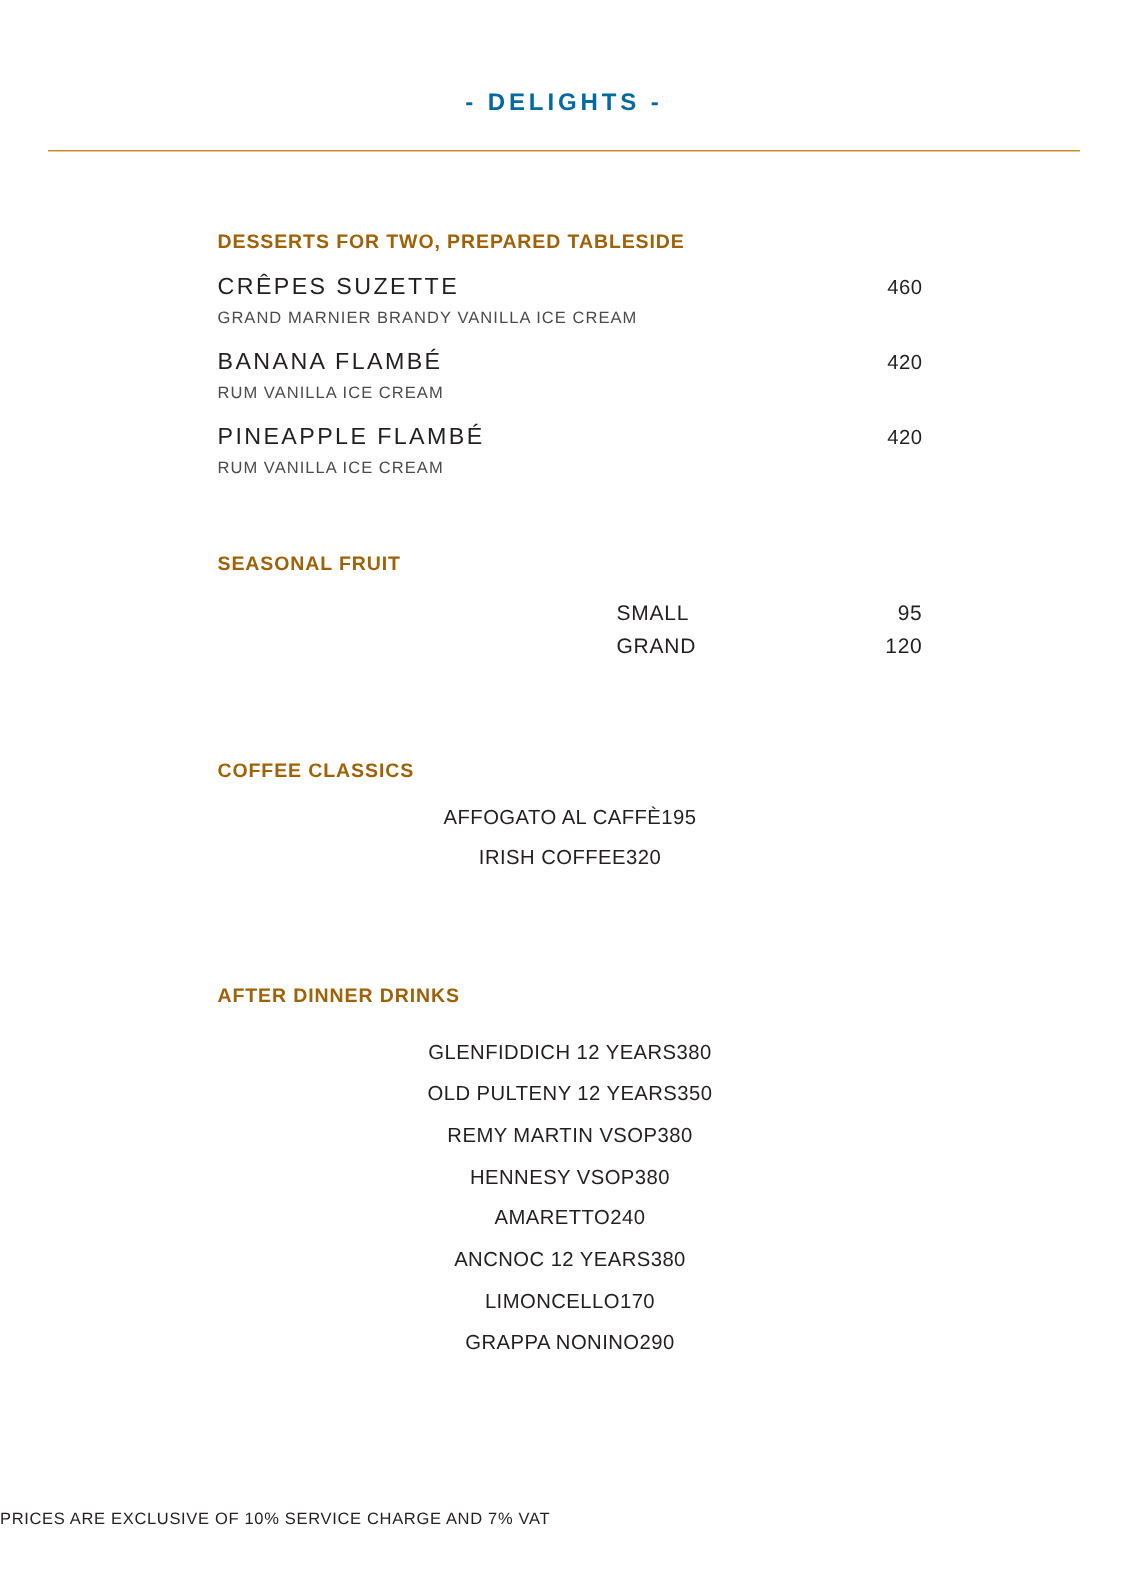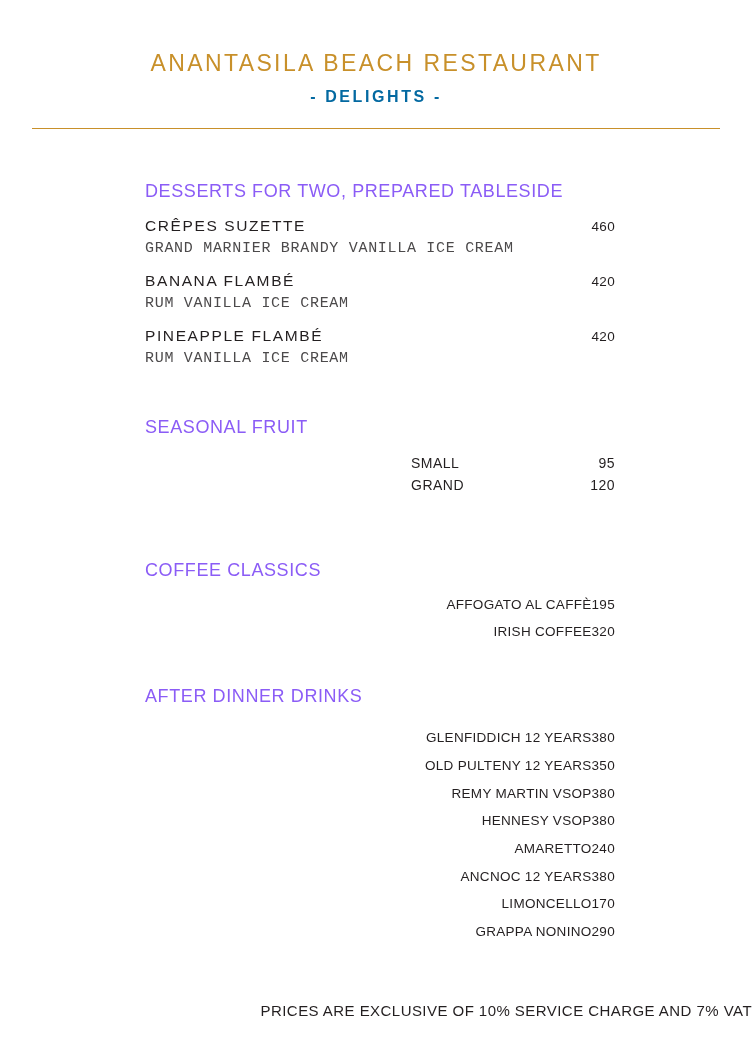--- a/index.html
+++ b/index.html
@@ -52,31 +52,31 @@
   .inner {
     position: relative;
     width: 470px;
     margin-left: 145px;
   }
 
   .section {
     margin-top: 0;
   }
   .section-title {
-    color: #8b5cf6;
-    font-size: 18px;
+    color: #a16207;
+    font-size: 13px;
     letter-spacing: 0.6px;
-    font-weight: 400;
+    font-weight: 700;
     white-space: nowrap;
   }
 
   .section-desserts { margin-top: 52px; }
   .section-fruit    { margin-top: 50px; }
   .section-coffee   { margin-top: 64px; }
-  .section-drinks   { margin-top: 41px; }
+  .section-drinks   { margin-top: 71px; }
 
   
   .big-item {
     margin-top: 15px;
     position: relative;
   }
   .big-item:first-of-type { margin-top: 14px; }
   .big-row {
     display: flex;
     justify-content: space-between;
@@ -87,24 +87,23 @@
     letter-spacing: 1.6px;
     color: #231f20;
   }
   .big-price {
     font-size: 13.5px;
     color: #231f20;
     letter-spacing: 0.3px;
   }
   .big-desc {
     margin-top: 5px;
-    font-size: 15px;
+    font-size: 11px;
     letter-spacing: 0.7px;
     color: #4c4a4b;
-    font-family: Liberation Mono, monospace;
   }
 
   
   .size-block {
     margin-top: 14px;
   }
   .size-row {
     display: flex;
     justify-content: flex-end;
     align-items: baseline;
@@ -121,21 +120,21 @@
     width: 54px;
     text-align: right;
   }
 
   
   .simple-list {
     margin-top: 10px;
   }
   .simple-row {
     display: flex;
-    justify-content: flex-end;
+    justify-content: center;
     align-items: baseline;
     font-size: 13.5px;
     letter-spacing: 0.3px;
     line-height: 2.0;
     color: #231f20;
   }
   .drinks-list .simple-row {
     line-height: 2.05;
   }
   .drinks-list {
@@ -145,33 +144,32 @@
     font-size: 13.5px;
     color: #231f20;
   }
 
   
   .footer {
     position: absolute;
     left: 0;
     right: 0;
     bottom: 42px;
-    text-align: right;
-    font-size: 15px;
+    text-align: left;
+    font-size: 11px;
     letter-spacing: 0.45px;
     color: #231f20;
   }
 </style>
 </head>
 <body>
 
 <div class="page">
 
   <div class="header">
-    <div class="restaurant-title">ANANTASILA BEACH RESTAURANT</div>
     <div class="menu-subtitle">- DELIGHTS -</div>
     <div class="header-rule"></div>
   </div>
 
   <div class="inner">
 
     <div class="section section-desserts">
       <div class="section-title">DESSERTS FOR TWO, PREPARED TABLESIDE</div>
 
       <div class="big-item">

